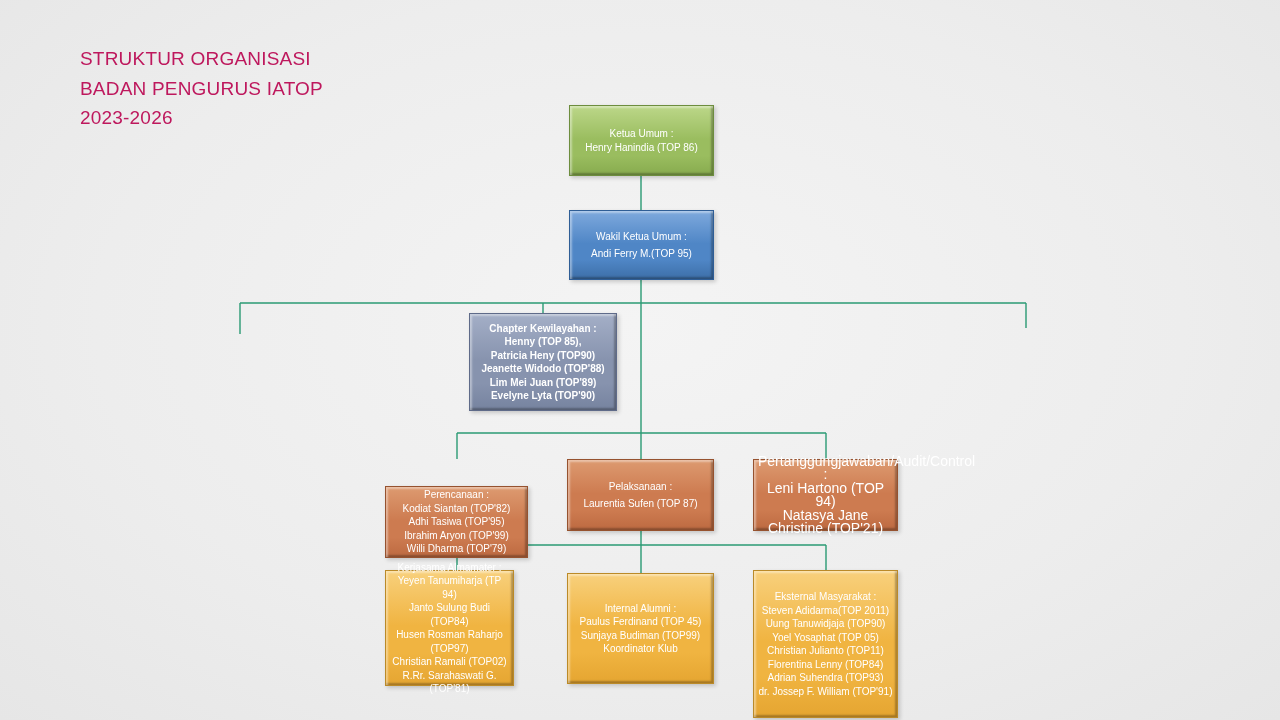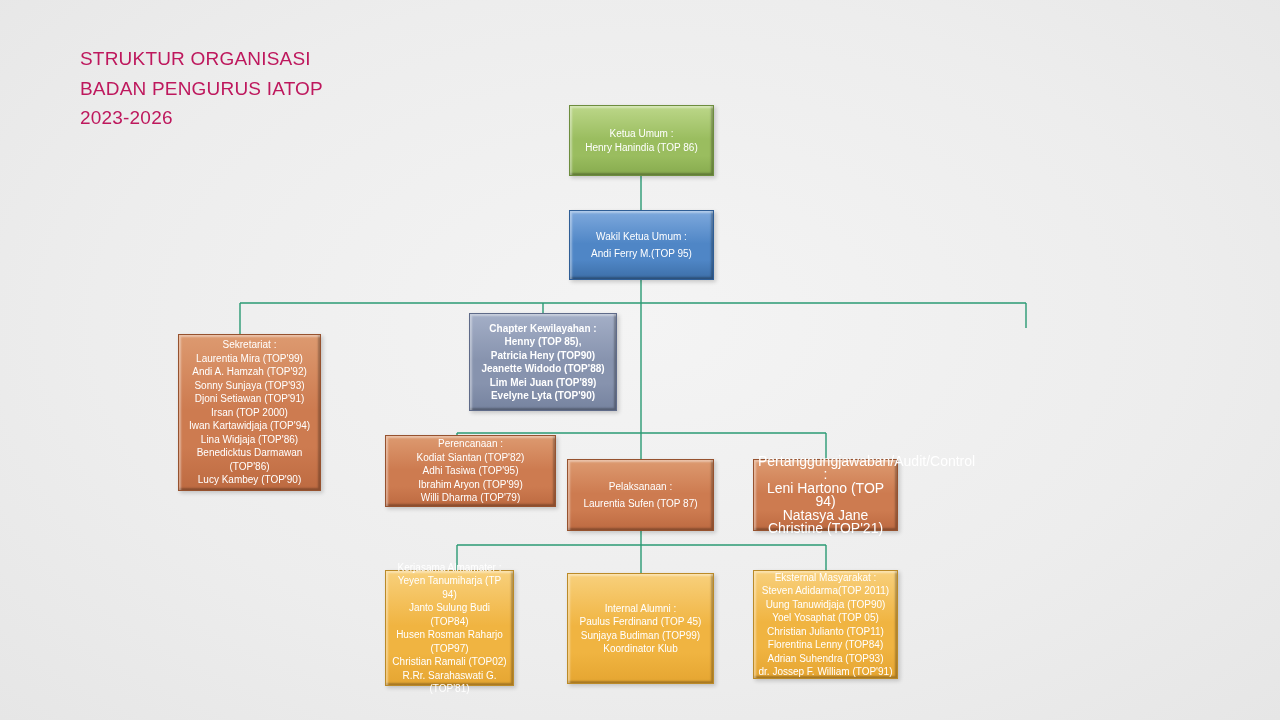--- a/index.html
+++ b/index.html
@@ -78,35 +78,23 @@
 
   <div class="node c-slate" style="left:469px;top:313px;width:148px;height:98px">
     <div class="node-text">Chapter Kewilayahan  :
 Henny  (TOP 85),
 Patricia  Heny (TOP90)
 Jeanette  Widodo (TOP'88)
 Lim Mei Juan (TOP'89)
 Evelyne  Lyta (TOP'90)</div>
   </div>
 
-  <div class="node c-orange" style="left:178px;top:334px;width:143px;height:157px">
-    <div class="node-text">Sekretariat   :
-Laurentia  Mira (TOP'99)
-Andi A. Hamzah  (TOP'92)
-Sonny Sunjaya  (TOP'93)
-Djoni Setiawan   (TOP'91)
-Irsan  (TOP 2000)
-Iwan Kartawidjaja   (TOP'94)
-Lina Widjaja (TOP'86)
-Benedicktus  Darmawan   (TOP'86)
-Lucy Kambey  (TOP'90)</div>
-  </div>
 
 
-  <div class="node c-orange" style="left:385px;top:435px;width:171px;height:72px">
+  <div class="node c-orange" style="left:385px;top:486px;width:143px;height:72px">
     <div class="node-text">Perencanaan   :
 Kodiat Siantan  (TOP'82)
 Adhi Tasiwa  (TOP'95)
 Ibrahim  Aryon (TOP'99)
 Willi Dharma  (TOP'79)</div>
   </div>
 
   <div class="node c-orange" style="left:567px;top:459px;width:147px;height:72px">
     <div class="node-text gap-wide">Pelaksanaan  :
 Laurentia  Sufen  (TOP 87)</div>
@@ -127,21 +115,21 @@
 R.Rr. Sarahaswati  G. (TOP'81)</div>
   </div>
 
   <div class="node c-yellow" style="left:567px;top:573px;width:147px;height:111px">
     <div class="node-text">Internal  Alumni :
 Paulus Ferdinand  (TOP 45)
 Sunjaya Budiman  (TOP99)
 Koordinator Klub</div>
   </div>
 
-  <div class="node c-yellow" style="left:753px;top:570px;width:145px;height:109px">
+  <div class="node c-yellow" style="left:753px;top:570px;width:145px;height:148px">
     <div class="node-text">Eksternal  Masyarakat  :
 Steven  Adidarma(TOP  2011)
 Uung Tanuwidjaja   (TOP90)
 Yoel Yosaphat  (TOP 05)
 Christian  Julianto  (TOP11)
 Florentina  Lenny  (TOP84)
 Adrian Suhendra (TOP93)
 dr. Jossep F. William  (TOP'91)</div>
   </div>
 

